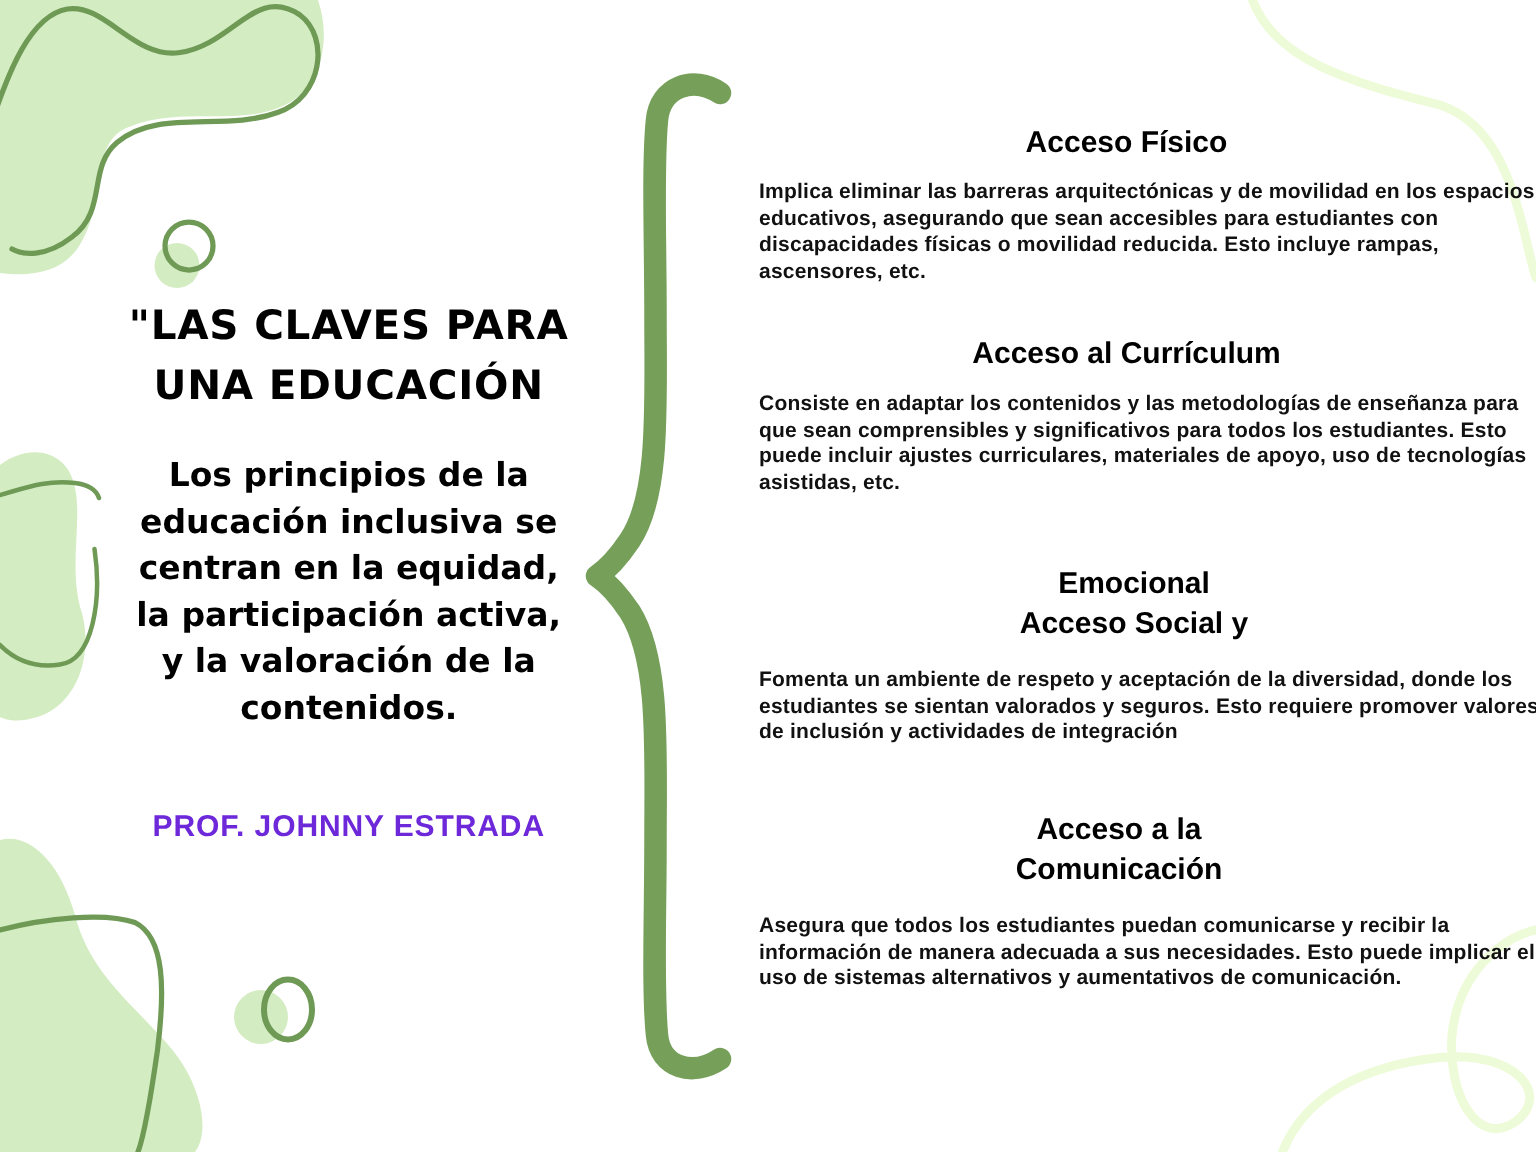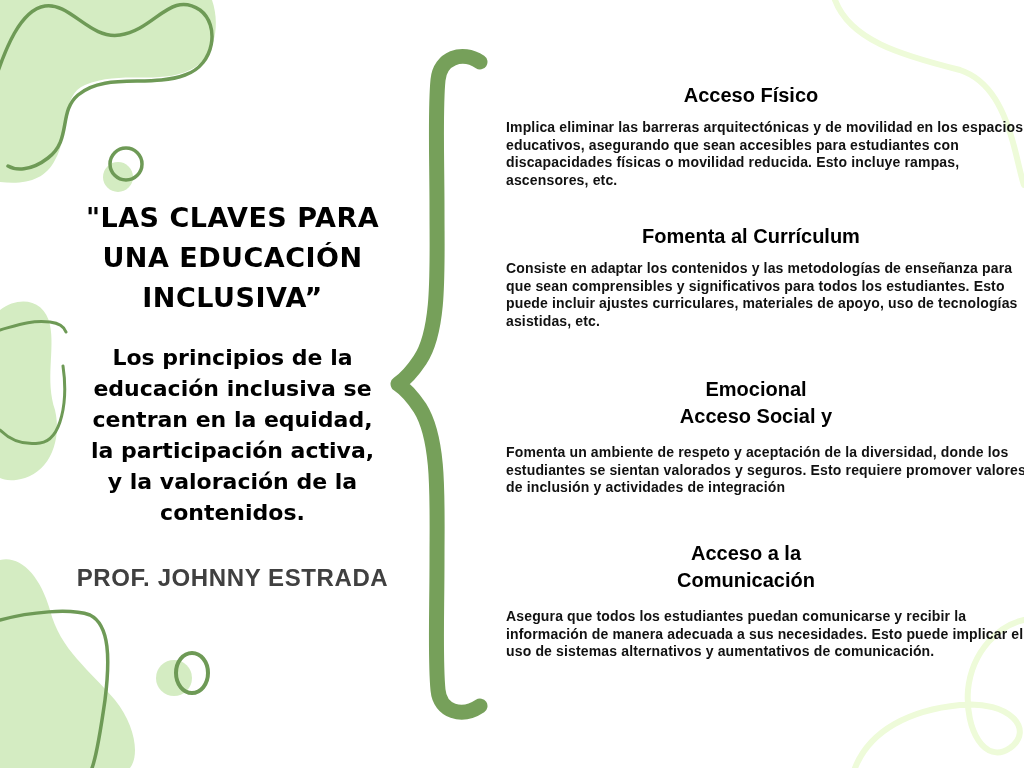--- a/index.html
+++ b/index.html
@@ -16,23 +16,23 @@
       font-family: "DejaVu Sans", sans-serif;
       font-weight: bold; font-size: 27px; line-height: 40px; letter-spacing: 0.5px;
       color: #000;
     }
     .subtitle {
       margin-top: 24px;
       font-family: "DejaVu Sans", sans-serif;
       font-size: 22px; line-height: 31px; color: #000; font-weight: bold;
     }
     .author {
-      margin-top: 36px;
+      margin-top: 52px;
       font-family: "Liberation Sans", sans-serif;
-      font-weight: bold; font-size: 24px; letter-spacing: 0.6px; color: #404040;
+      font-weight: bold; font-size: 20px; letter-spacing: 0.6px; color: #6d28d9;
     }
 
     .section { position: absolute; left: 479px; width: 520px; margin-left: 27px; }
     .sec-title-wrap { text-align: center; position: relative; }
     .sec-title {
       display: inline-block; position: relative;
       font-family: "Liberation Sans", sans-serif; font-weight: bold;
       font-size: 20px; line-height: 27px; color: #000;
     }
     .sec-title .hl {
@@ -69,21 +69,20 @@
 
   <path d="M855,768 C870,730 910,710 960,705 C1010,700 1035,730 1010,748 C985,765 965,730 968,690 C972,650 1000,625 1024,620" fill="none" stroke="#eefbd9" stroke-width="6" stroke-linecap="round"></path>
 
   <path d="M480,62 C462,50 440,58 438,80 C435,110 437,160 437,210 C437,270 440,330 420,360 C412,372 404,380 398,384 C404,388 412,396 420,408 C440,440 437,500 437,560 C437,610 435,660 438,690 C440,712 462,718 480,706" fill="none" stroke="#76a05a" stroke-width="15" stroke-linecap="round" stroke-linejoin="round"></path>
 </svg>
 
 <div class="left-col">
   <div class="main-title">
     <div>"LAS CLAVES PARA</div>
     <div>UNA EDUCACIÓN</div>
-    <div>INCLUSIVA”</div>
   </div>
   <div class="subtitle">
     <div>Los principios de la</div>
     <div>educación inclusiva se</div>
     <div>centran en la equidad,</div>
     <div>la participación activa,</div>
     <div>y la valoración de la</div>
     <div>contenidos.</div>
   </div>
   <div class="author">PROF. JOHNNY ESTRADA</div>
@@ -96,21 +95,21 @@
       <span class="sec-title-text">Acceso Físico</span>
     </div>
   </div>
   <div class="sec-body" style="margin-top:10px;">Implica eliminar las barreras arquitectónicas y de movilidad en los espacios educativos, asegurando que sean accesibles para estudiantes con discapacidades físicas o movilidad reducida. Esto incluye rampas, ascensores, etc.</div>
 </div>
 
 <div class="section" style="top:223px;">
   <div class="sec-title-wrap" style="margin-left:-30px;">
     <div class="sec-title">
       <span class="hl" style="left:25px; right:-10px; top:-6px; bottom:-12px;"></span>
-      <span class="sec-title-text">Fomenta al Currículum</span>
+      <span class="sec-title-text">Acceso al Currículum</span>
     </div>
   </div>
   <div class="sec-body" style="margin-top:10px;">Consiste en adaptar los contenidos y las metodologías de enseñanza para que sean comprensibles y significativos para todos los estudiantes. Esto puede incluir ajustes curriculares, materiales de apoyo, uso de tecnologías asistidas, etc.</div>
 </div>
 
 <div class="section" style="top:376px;">
   <div class="sec-title-wrap" style="margin-left:-20px;">
     <div class="sec-title">
       <span class="hl" style="left:-20px; right:-20px; top:-4px; height:34px;"></span>
       <div class="sec-title-text">Emocional</div>

